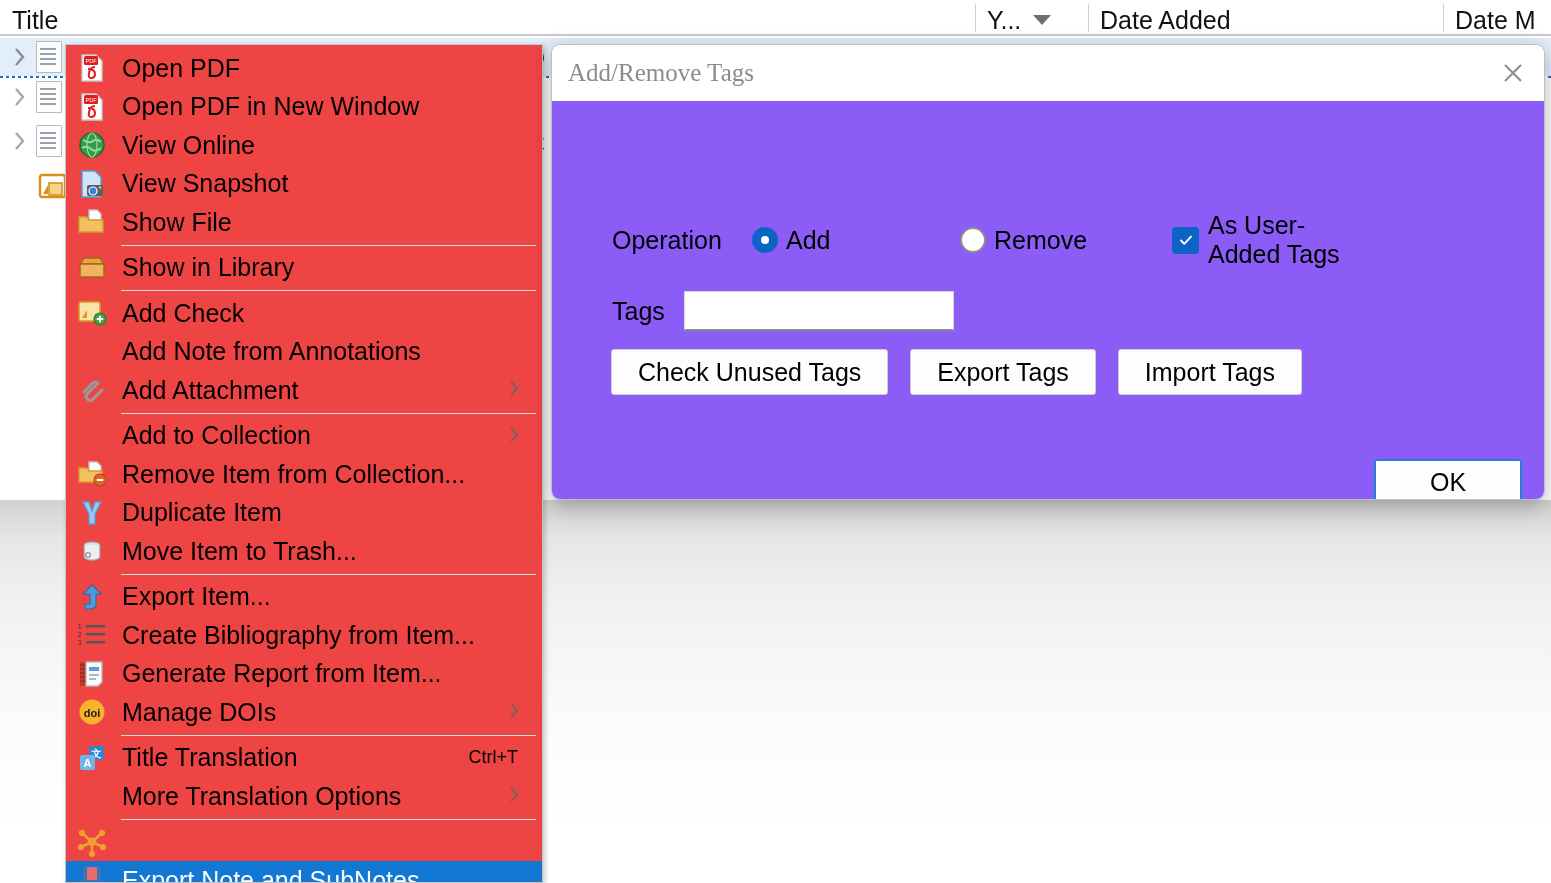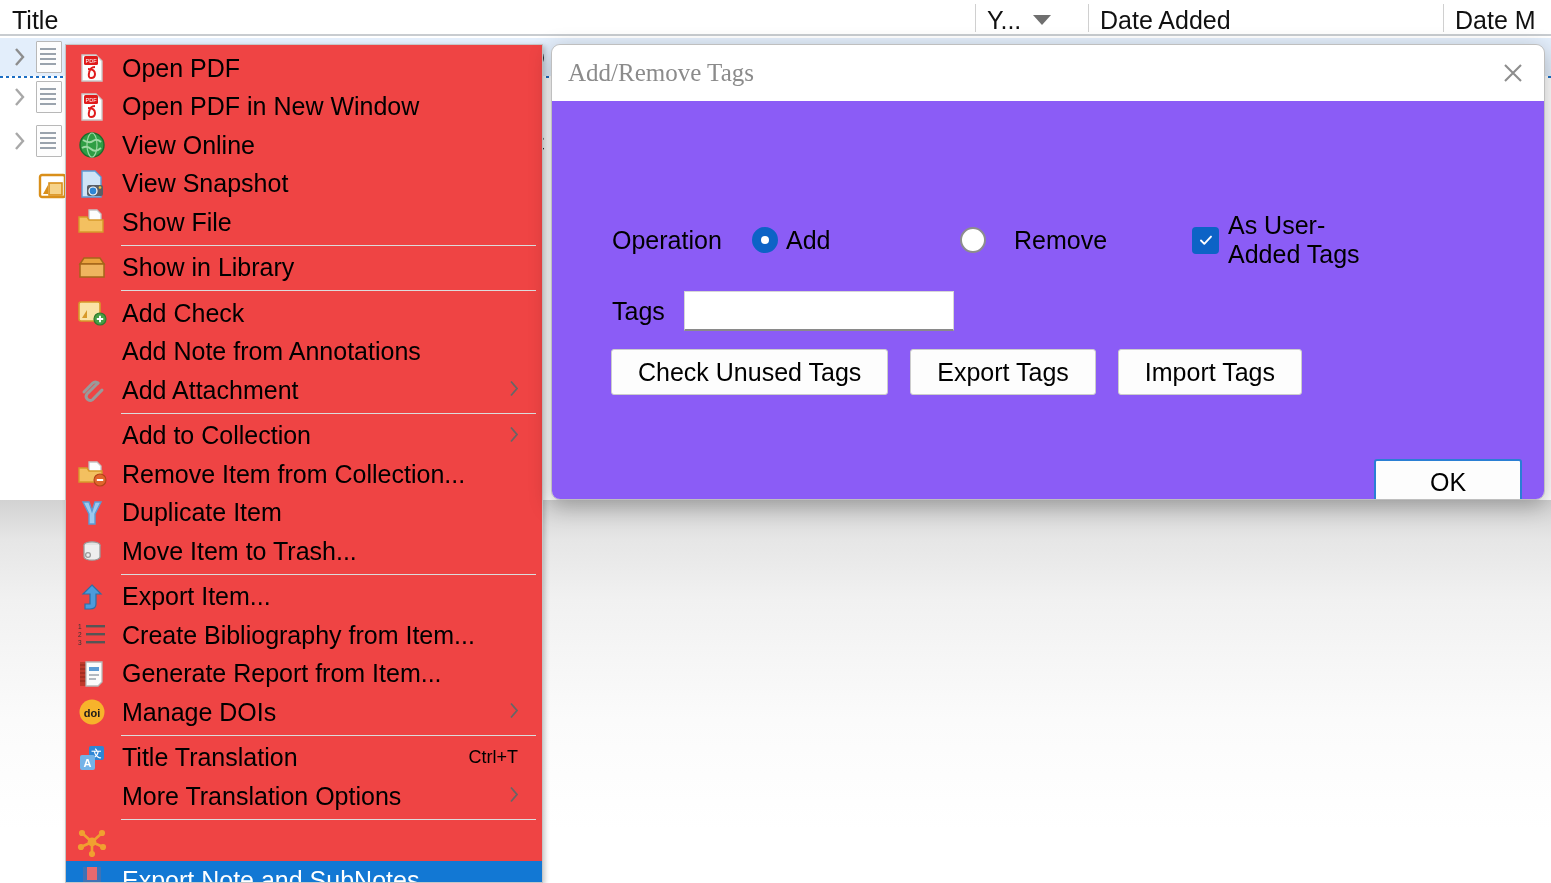--- a/index.html
+++ b/index.html
@@ -540,21 +540,21 @@
     <div class="dlg-body">
 
       <div class="row-op">
         <span class="lbl">Operation</span>
 
         <span class="radio-wrap">
           <span class="radio on"></span>
           <span class="lbl">Add</span>
         </span>
 
-        <span class="radio-wrap" style="margin-left:24px;gap:20px;">
+        <span class="radio-wrap" style="margin-left:24px;">
           <span class="radio"></span>
           <span class="lbl">Remove</span>
         </span>
 
         <span class="chk-wrap">
           <span class="chk">
             <svg width="18" height="18" viewBox="0 0 18 18">
                 <path d="M4 9.5 L7.3 12.8 L14 5.6" fill="none" stroke="#fff" stroke-width="1.9" stroke-linecap="round" stroke-linejoin="round"></path>
               </svg>
           </span>

